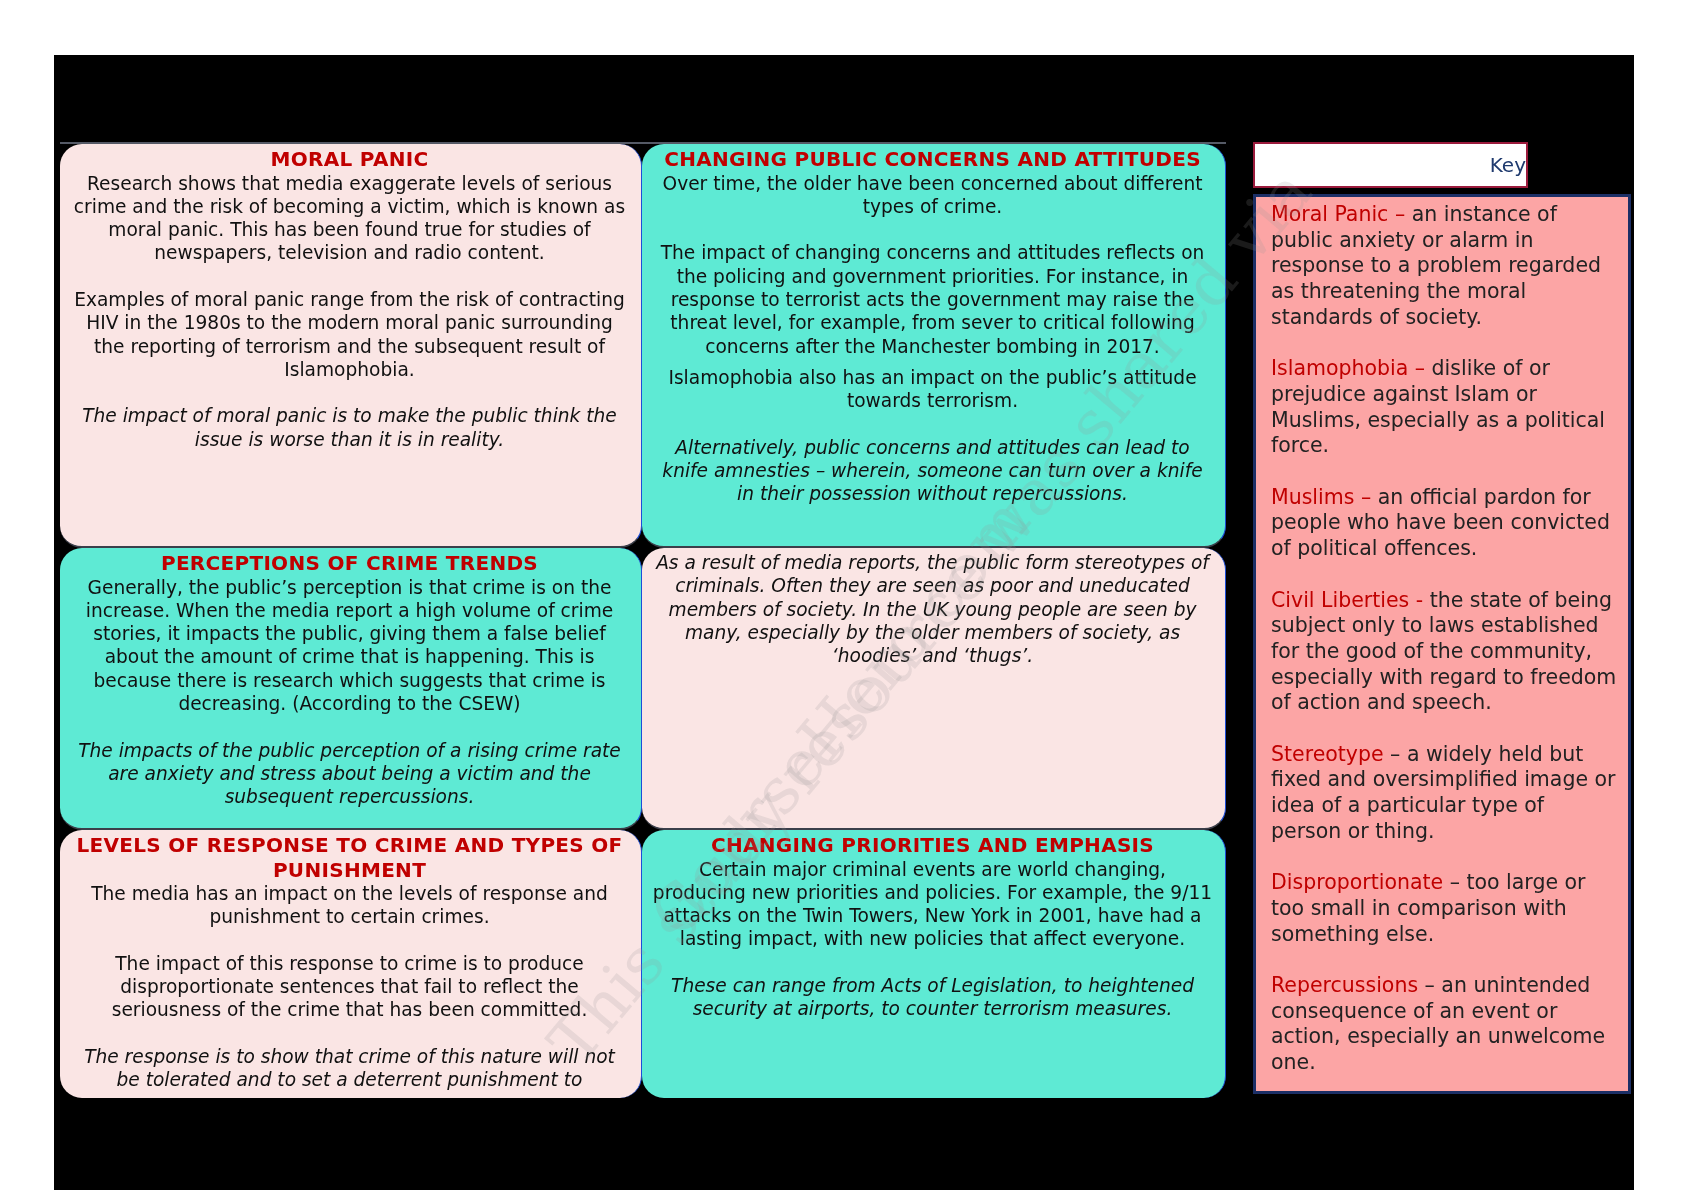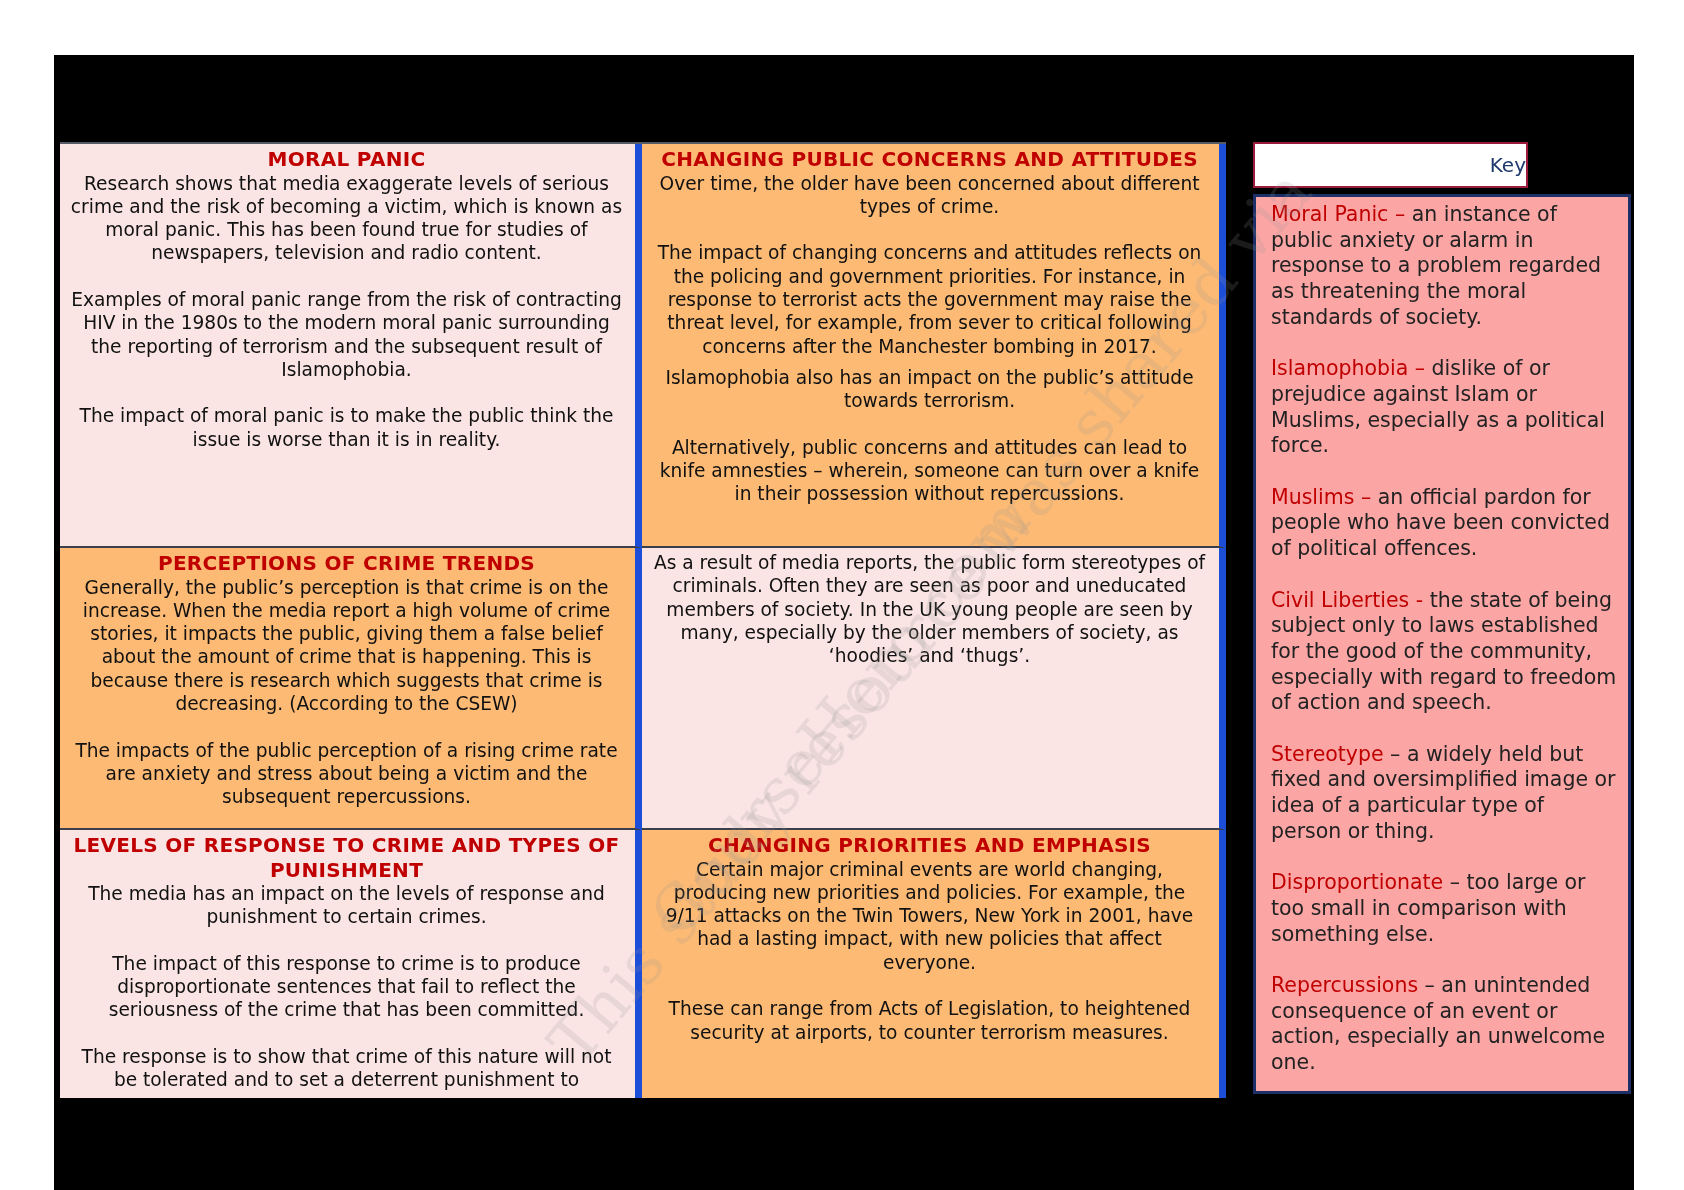--- a/index.html
+++ b/index.html
@@ -21,32 +21,33 @@
     box-sizing: border-box;
   }
   .cell {
     box-sizing: border-box;
     overflow: hidden;
     text-align: center;
     color: #111;
     font-size: 18.6px;
     line-height: 23.3px;
     padding: 3px 12px 0 10px;
-    border-right: 7px solid #1d4ed8;
+    border-right: 1px solid #1d4ed8;
     border-bottom: 2px solid #3b3f4a;
+    border-radius: 22px;
   }
   .cell.pink { background: #fae5e4; }
-  .cell.blue { background: #fdba74; }
+  .cell.blue { background: #5eead4; }
   .cell.r3 { border-bottom: none; }
   .cell h2 {
     margin: 0; font-size: 20px; line-height: 24.5px; font-weight: bold;
     color: #c00000; letter-spacing: 0.3px;
   }
   .cell p { margin: 0 0 23.3px 0; }
-  .cell p:last-child { margin-bottom: 0; }
+  .cell p:last-child { margin-bottom: 0; font-style: italic; }
 
   .key-header {
     position: absolute; left: 1253px; top: 142px; width: 275px; height: 46px;
     background: #ffffff; border: 2px solid #9b1b3c; box-sizing: border-box;
     color: #1f3a6e; font-size: 20px; line-height: 42px; text-align: right;
   }
   .key-box {
     position: absolute; left: 1253px; top: 194px; width: 378px; height: 900px;
     background: #fca5a5; border: 3px solid #1c2f66; box-sizing: border-box;
     padding: 5px 10px 0 15px; overflow: hidden;

